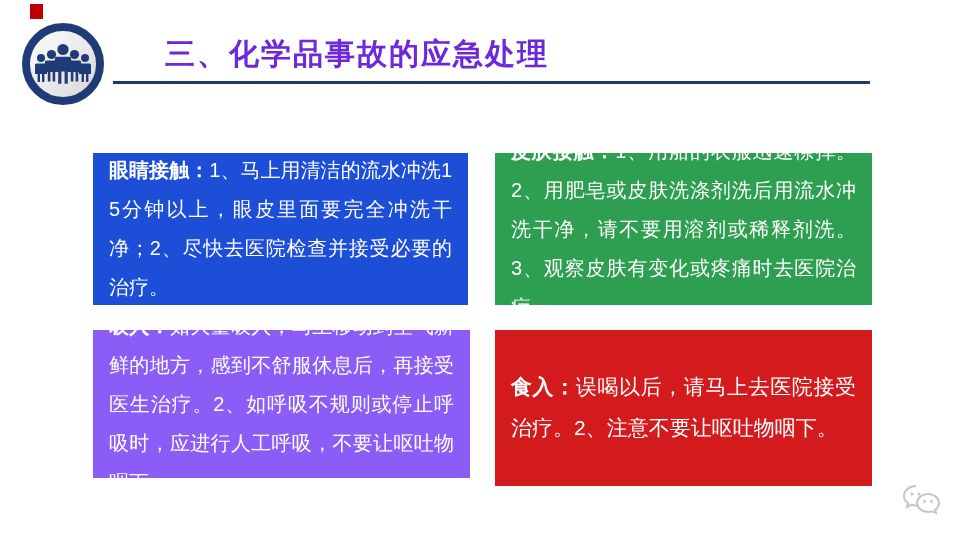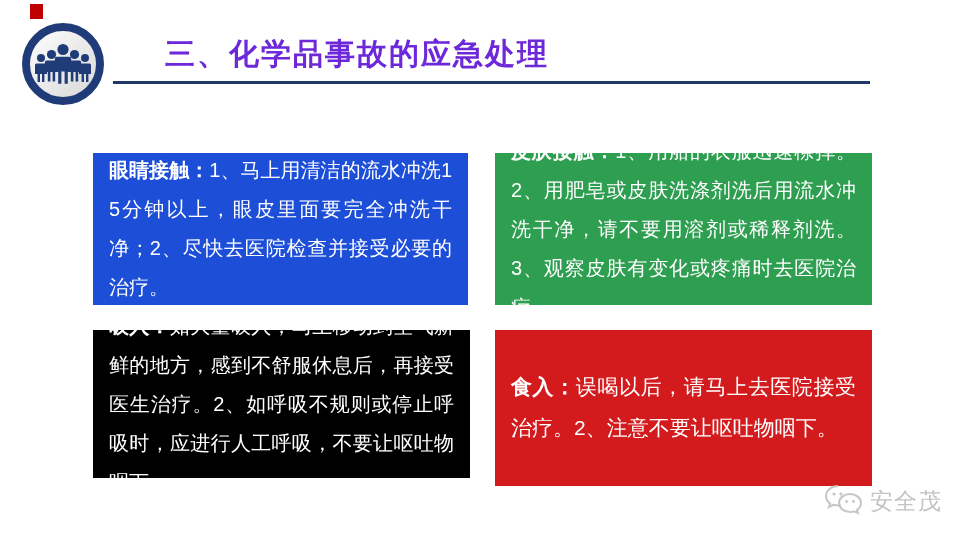--- a/index.html
+++ b/index.html
@@ -76,37 +76,36 @@
   <div class="title-rule" style="background-color: rgb(31, 56, 100);"></div>
 
   <div class="card card-eye" style="background-color: #1d4ed8;">
     <p><span class="lbl">眼睛接触：</span><span>1、马上用清洁的流水冲洗15分钟以上，眼皮里面要完全冲洗干净；2、尽快去医院检查并接受必要的治疗。</span></p>
   </div>
 
   <div class="card card-skin" style="background-color: rgb(46, 158, 80);">
     <p><span class="lbl">皮肤接触：</span><span>1、用船的衣服迅速檫掉。2、用肥皂或皮肤洗涤剂洗后用流水冲洗干净，请不要用溶剂或稀释剂洗。3、观察皮肤有变化或疼痛时去医院治疗。</span></p>
   </div>
 
-  <div class="card card-inhale" style="background-color: #000000;">
+  <div class="card card-inhale" style="background-color: #8b5cf6;">
     <p><span class="lbl">吸入：</span><span>如大量吸入，马上移动到空气新鲜的地方，感到不舒服休息后，再接受医生治疗。2、如呼吸不规则或停止呼吸时，应进行人工呼吸，不要让呕吐物咽下。</span></p>
   </div>
 
   <div class="card card-ingest" style="background-color: rgb(211, 27, 30);">
     <p><span class="lbl">食入：</span><span>误喝以后，请马上去医院接受治疗。2、注意不要让呕吐物咽下。</span></p>
   </div>
 
   <div class="watermark">
     <svg width="40" height="34" viewBox="0 0 40 34">
       <g fill="none" stroke="#c6c6c6" stroke-width="2">
         <path d="M14 2 C7 2 2 6.5 2 12 c0 3 1.6 5.6 4.1 7.4 L5 23 l4.2-2.2 c1.5 .4 3.1 .7 4.8 .7 1 0 2-.1 2.9-.3"></path>
         <path d="M26 10 c-6 0-11 4-11 9 0 5 5 9 11 9 1.4 0 2.8-.2 4-.6 L34 29 l-1-3.2 c2.4-1.6 4-4.1 4-6.8 0-5-5-9-11-9 z"></path>
       </g>
       <g fill="#c6c6c6">
         <circle cx="10" cy="10" r="1.6"></circle>
         <circle cx="17" cy="10" r="1.6"></circle>
         <circle cx="22.5" cy="17.5" r="1.4"></circle>
         <circle cx="29.5" cy="17.5" r="1.4"></circle>
       </g>
     </svg>
-    <span class="wm-text">安全茂</span>
   </div>
 
 </div>
 
 </body></html>

